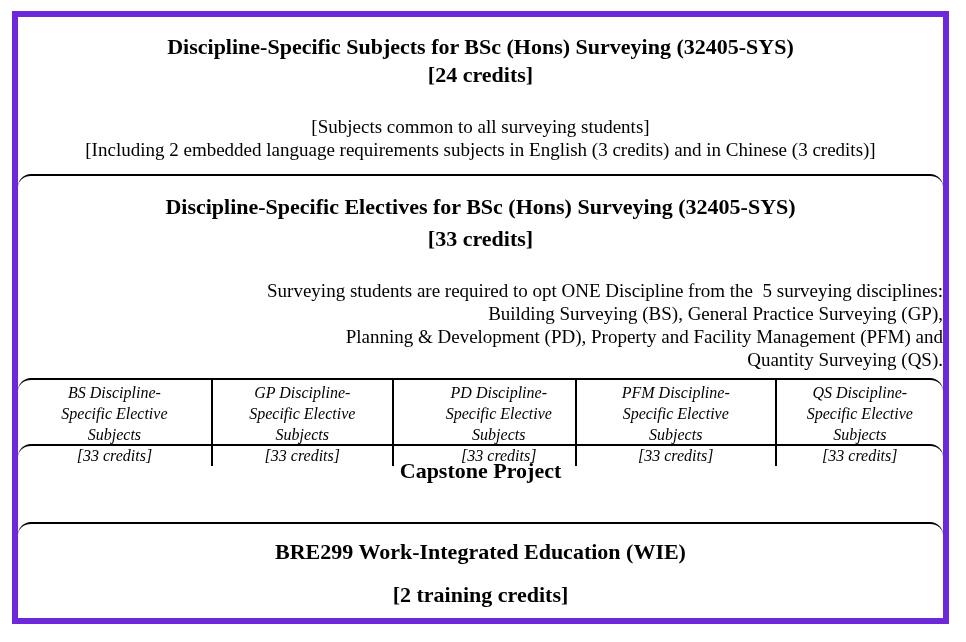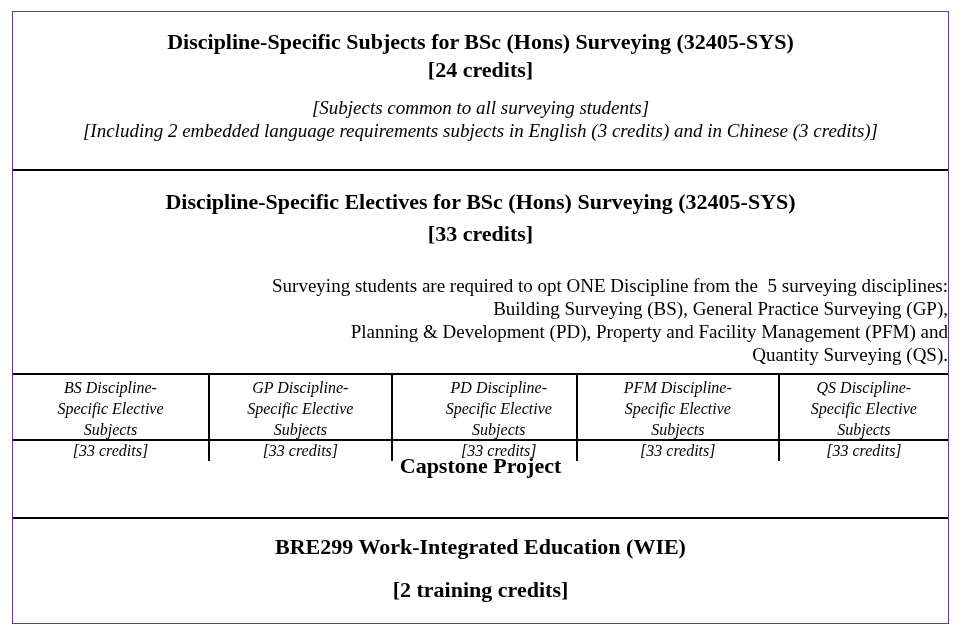--- a/index.html
+++ b/index.html
@@ -12,45 +12,45 @@
     font-family: "Liberation Serif", "DejaVu Serif", serif;
     overflow: hidden;
   }
   .structure-table {
     position: absolute;
     left: 12px;
     top: 11px;
     width: 937px;
     height: 613px;
     box-sizing: border-box;
-    border: 1px solid #6d28d9;
+    border: 6px solid #6d28d9;
     display: flex;
     flex-direction: column;
   }
   .row {
     box-sizing: border-box;
     text-align: center;
     flex-shrink: 0;
   }
-  .row + .row { border-top: 2px solid #000000; }
+  .row + .row { border-top: 2px solid #000000; border-radius: 13px; }
 
   .title-line {
     font-size: 22px;
     font-weight: bold;
     line-height: 28px;
     white-space: pre-wrap;
   }
   .body-line {
     font-size: 19px;
     line-height: 23px;
     white-space: pre-wrap;
   }
 
   .row-subjects  { height: 157px; padding-top: 16px; }
-  .row-subjects .notes { margin-top: 12px; font-style: italic; }
+  .row-subjects .notes { margin-top: 26px; }
 
   .row-electives { height: 204px; padding-top: 17px; }
   .row-electives .credits-line { margin-top: 4px; }
   .row-electives .body { margin-top: 26px; text-align: right; }
 
   .row-disciplines {
     height: 66px;
     display: flex;
     flex-direction: row;
     align-items: flex-start;

